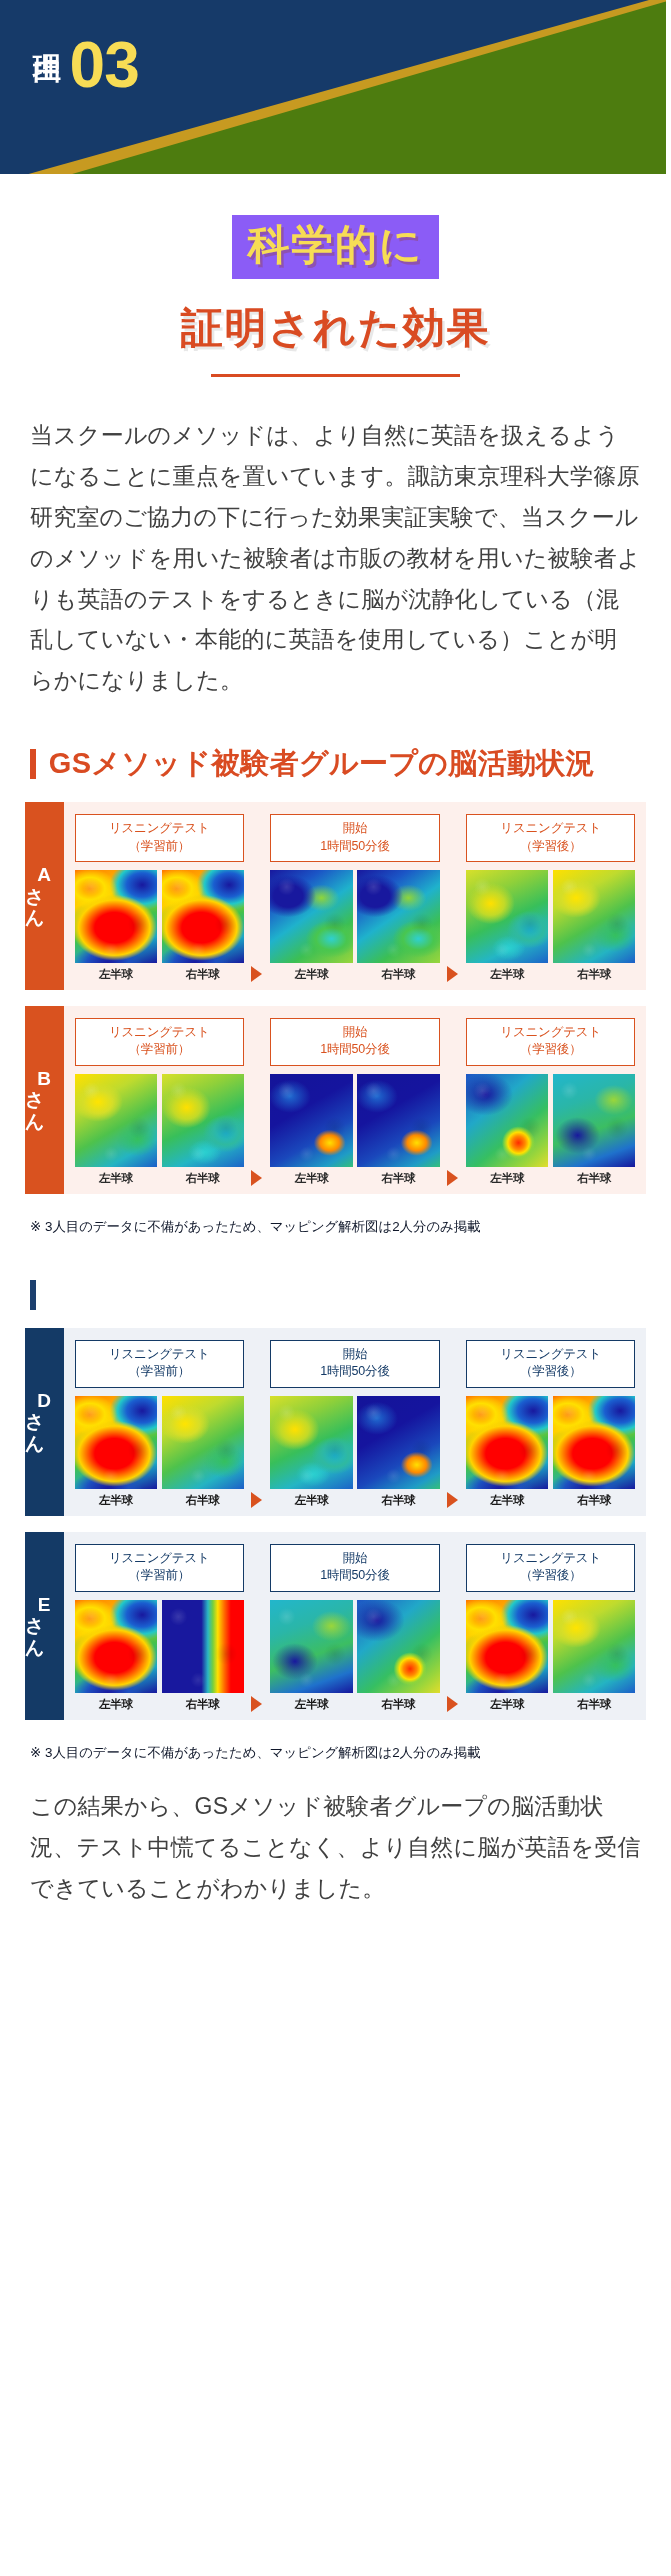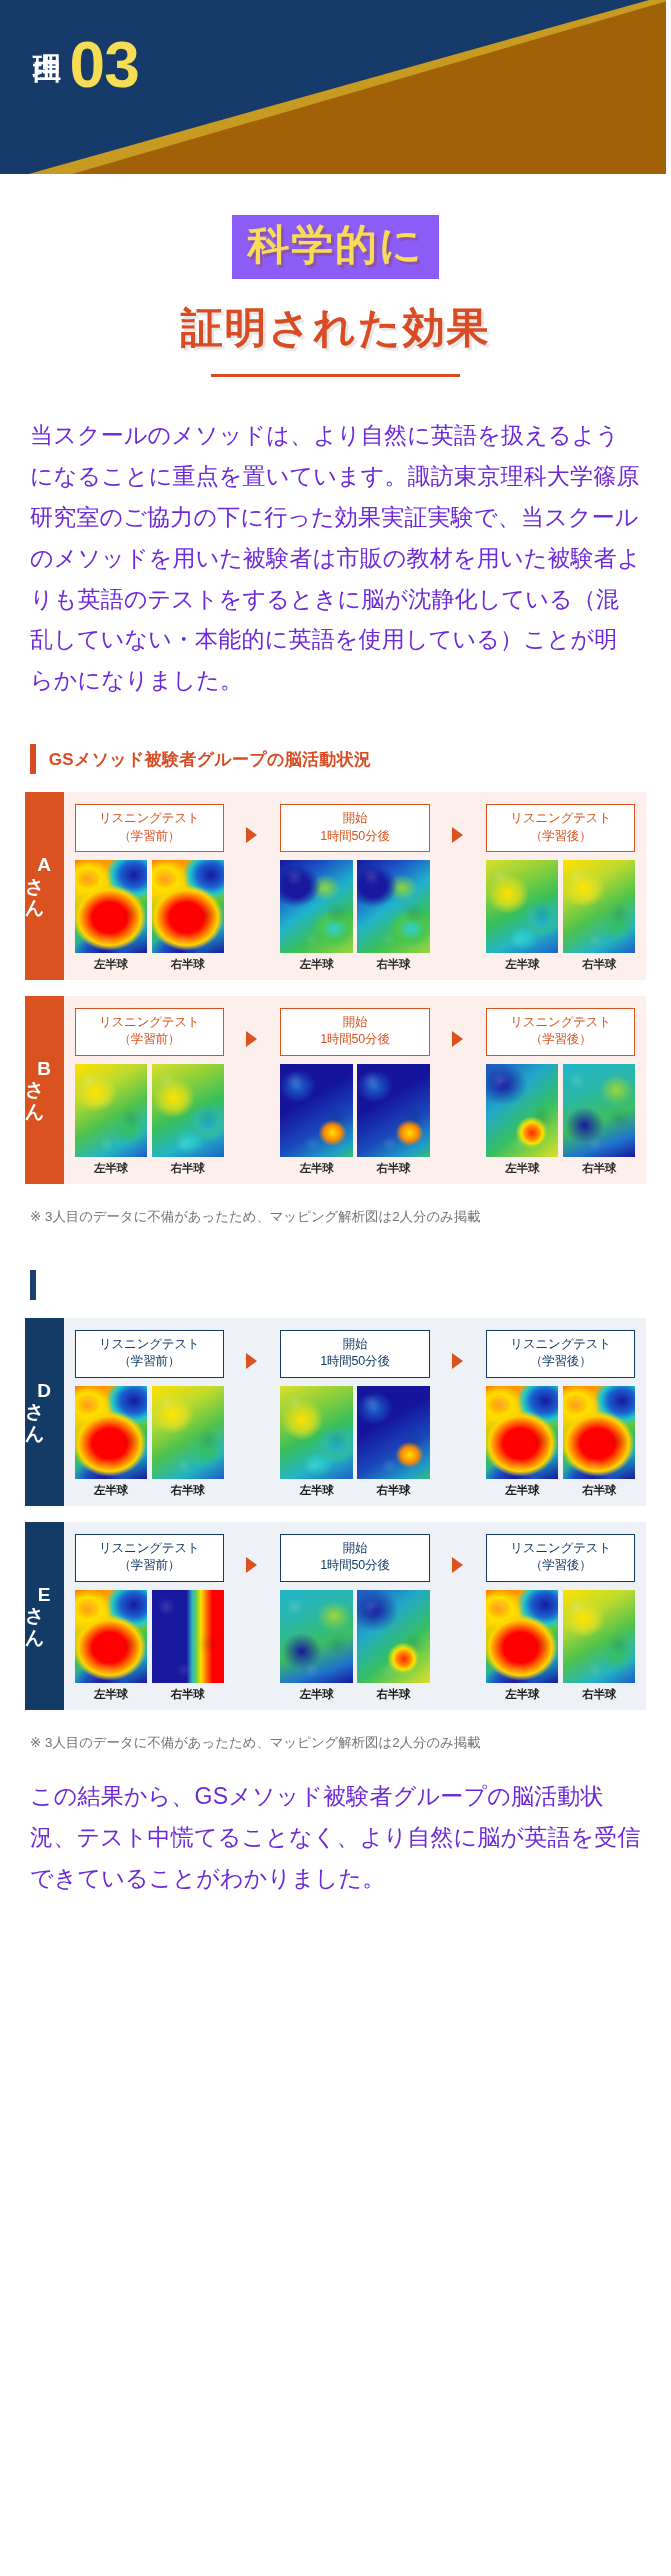--- a/index.html
+++ b/index.html
@@ -13,21 +13,21 @@
     color: #231f20;
     position: relative;
     overflow-x: hidden;
   }
 
   
   .banner-wrap {
     position: relative;
     width: 671px;
     height: 195px;
-    background: #a16207;
+    background: #4d7c0f;
     overflow: hidden;
   }
   .banner-gold {
     position: absolute;
     top: 0; left: 0;
     width: 671px; height: 195px;
     background: #c79a21;
     clip-path: polygon(0 0, 671px 0, 0 195px);
   }
   .banner-navy {
@@ -107,38 +107,38 @@
     width: 249px;
     height: 2.7px;
     background: #d94b22;
     margin: 23px auto 0 auto;
   }
 
   
   .para {
     font-size: 23px;
     line-height: 1.78;
-    color: #6d28d9;
+    color: #404040;
     letter-spacing: 0.2px;
     padding: 0 30px;
     font-weight: 400;
   }
   .para-intro { margin-top: 38px; }
   .para-outro { margin-top: 23px; padding-bottom: 36px; }
 
   
   .sec-head {
     display: flex;
     align-items: center;
     gap: 12.5px;
     margin: 43px 0 18px 0;
     padding: 0 30px;
   }
   .sec-bar { width: 6.3px; height: 30px; flex: 0 0 6.3px; }
-  .sec-title { font-size: 17px; font-weight: 700; letter-spacing: 0.3px; }
+  .sec-title { font-size: 29px; font-weight: 700; letter-spacing: 0.3px; }
   .sec-head.orange .sec-bar { background: #d94b22; }
   .sec-head.orange .sec-title { color: #d94b22; }
   .sec-head.navy .sec-bar { background: #1c3f6e; }
   .sec-head.navy .sec-title { color: #1c3f6e; }
 
   
   .card-zone { padding: 0 25px; }
   .card {
     display: flex;
     margin-bottom: 16px;
@@ -160,22 +160,22 @@
     letter-spacing: 0.9px;
   }
   .card.orange .card-side { background: #d9521f; }
   .card.navy   .card-side { background: #143a66; }
   .side-stack { display: flex; flex-direction: column; align-items: center; }
 
   .card-body {
     flex: 1;
     padding: 11.6px 10.7px 8px 10.7px;
     display: flex;
-    align-items: flex-start;
-    gap: 22px;
+    align-items: flex-end;
+    gap: 7px;
   }
 
   .phase {
     flex: 1;
     display: flex;
     flex-direction: column;
     align-items: stretch;
     min-width: 0;
   }
   .phase-label {
@@ -216,21 +216,21 @@
     border-top: 8px solid transparent;
     border-bottom: 8px solid transparent;
     margin-top: 23px;
   }
   .card.orange .arrow { border-left: 11.6px solid #d9521f; }
   .card.navy   .arrow { border-left: 11.6px solid #d9521f; }
 
   
   .footnote {
     font-size: 13.4px;
-    color: #737373;
+    color: #0f172a;
     padding: 7.2px 30px 0 30px;
     letter-spacing: 0px;
     line-height: 1.5;
   }
 
   
   .hm { position: absolute; inset: 0; }
 
   
   .hm-hot {

